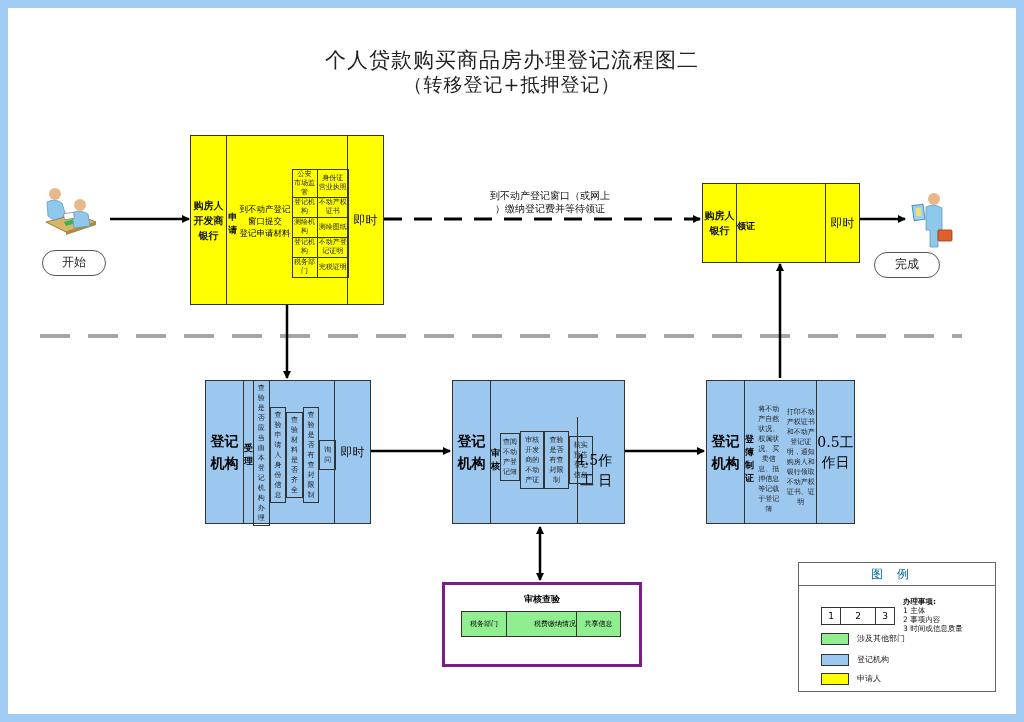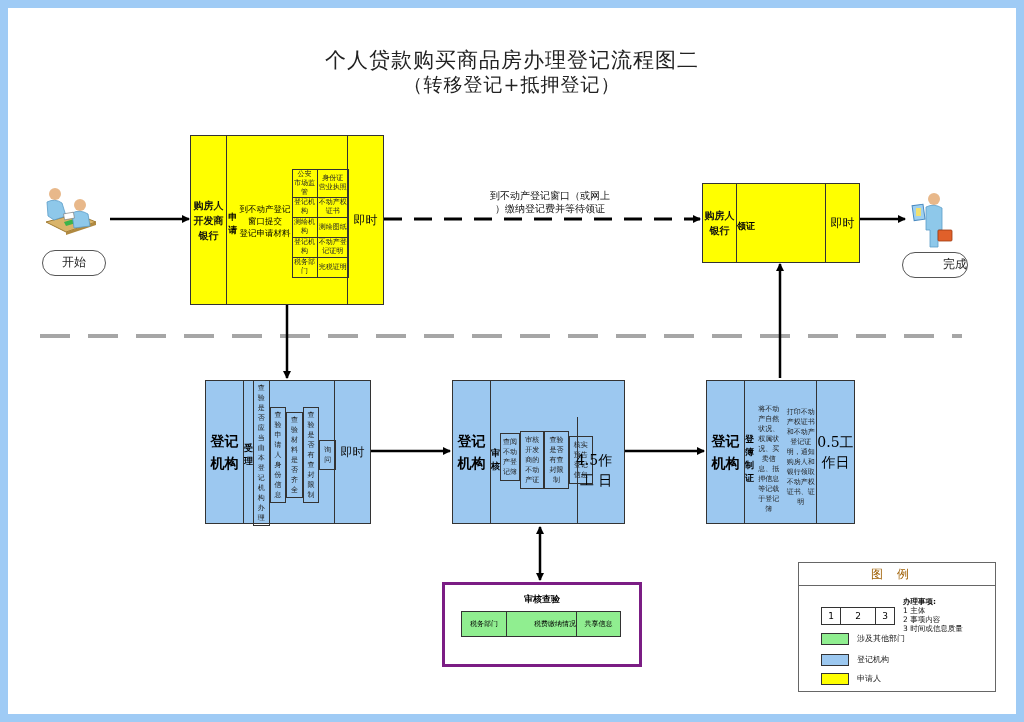--- a/index.html
+++ b/index.html
@@ -24,21 +24,21 @@
   .desc { font-size:8.5px; line-height:12px; margin-top:2px; }
   .grid { margin-top:6px; border-collapse:collapse; font-size:7px; color:#222; }
   .grid td { border:1px solid #333; text-align:center; padding:0 1px; height:19px; line-height:9px; }
   .subbox { border:1px solid #333; font-size:7px; line-height:10px; width:78px; margin-top:6px; padding:2px 2px; box-sizing:border-box; color:#222; }
   .subbox2 { border:1px solid #333; font-size:7px; line-height:10px; width:96px; margin-top:16px; padding:3px 2px; box-sizing:border-box; color:#222; }
   .small { font-size:7px; line-height:10px; color:#222; }
 
   .pill { position:absolute; border:1px solid #555; border-radius:14px; background:#fff; font-size:12px; text-align:center; line-height:22px; color:#222; }
 
   .legend { position:absolute; left:798px; top:562px; width:196px; height:128px; border:1px solid #666; background:#fff; }
-  .legend .lt { height:22px; border-bottom:1px solid #666; text-align:center; line-height:22px; font-size:12px; letter-spacing:14px; color:#a16207; font-family:"DejaVu Serif", serif; }
+  .legend .lt { height:22px; border-bottom:1px solid #666; text-align:center; line-height:22px; font-size:12px; letter-spacing:14px; color:#0369a1; font-family:"DejaVu Serif", serif; }
   .sw { position:absolute; width:26px; height:10px; border:1px solid #333; }
   .swl { position:absolute; font-size:8px; color:#222; }
   .checkbox3 { position:absolute; left:22px; top:44px; height:16px; display:flex; border:1px solid #333; font-size:9px; }
   .checkbox3 div { text-align:center; line-height:16px; border-right:1px solid #333; }
   .checkbox3 div:last-child { border-right:none; }
   .lnotes { position:absolute; left:104px; top:34px; font-size:7.5px; line-height:9px; color:#111; }
   .purple { position:absolute; left:442px; top:582px; width:194px; height:79px; border:3px solid #7b1d84; background:#fff; }
   .green { background:#90ee90; }
 </style>
 </head>
@@ -85,21 +85,21 @@
 
 <div class="abs" style="left:910px;top:192px;width:44px;height:58px;">
   <svg width="44" height="58" viewBox="0 0 44 58">
     <circle cx="24" cy="7" r="6" fill="#e8b88a"></circle>
     <path d="M16,15 Q24,11 32,16 L32,38 L28,38 L28,55 L20,55 L20,38 L16,38 Z" fill="#8ec8ea" stroke="#5b9cc8" stroke-width="0.8"></path>
     <rect x="3" y="13" width="11" height="15" fill="#9fd0f0" stroke="#4a8ac0" stroke-width="1" transform="rotate(-8 8 20)"></rect>
     <rect x="6" y="16" width="5" height="8" fill="#f0e070"></rect>
     <rect x="28" y="38" width="14" height="11" rx="1" fill="#e0602a" stroke="#a03a10" stroke-width="0.8"></rect>
   </svg>
 </div>
-<div class="pill" style="left:902px;top:252px;width:64px;height:24px;text-align:right;">完成</div>
+<div class="pill" style="left:874px;top:252px;width:64px;height:24px;">完成</div>
 
 <div class="abs yellow" style="left:190px;top:135px;width:194px;height:170px;">
   <div class="col colL actor" style="left:0;width:36px;flex-direction:column;">
     <span>购房人</span>
     <span>开发商</span>
     <span>银行</span>
   </div>
   <div class="col mid" style="left:36px;width:122px;">
     <div class="head">申请</div>
     <div class="desc">

